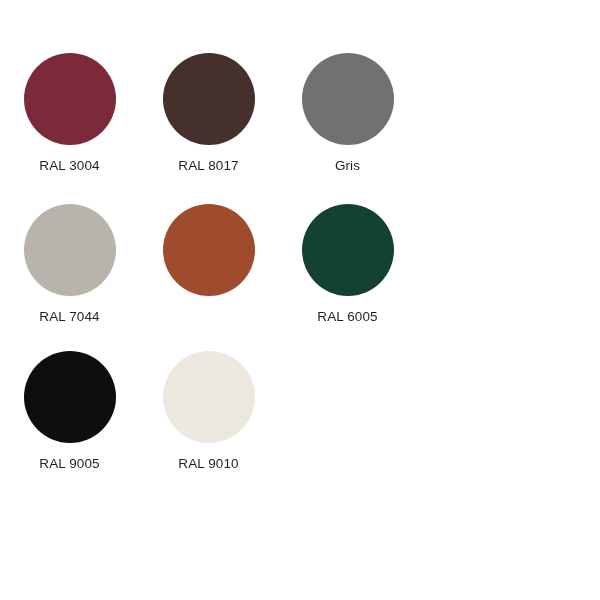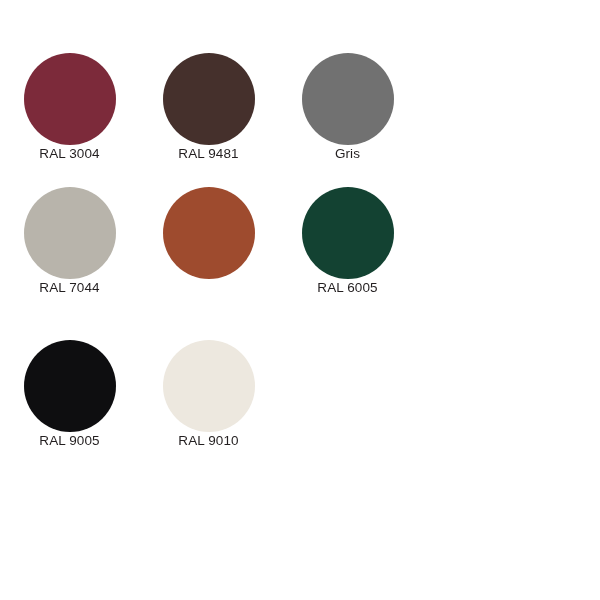--- a/index.html
+++ b/index.html
@@ -26,38 +26,39 @@
     position: absolute;
     left: 0;
     width: 600px;
     display: flex;
     flex-direction: row;
     align-items: flex-start;
     justify-content: flex-start;
   }
 
   .swatch-row-1 { top: 53px; }
-  .swatch-row-2 { top: 187px; }
-  .swatch-row-3 { top: 340px; }
+  .swatch-row-2 { top: 204px; }
+  .swatch-row-3 { top: 351px; }
 
   .swatch-cell {
     width: 139px;
     display: flex;
     flex-direction: column;
     align-items: center;
   }
 
   .swatch-disc {
     width: 92px;
     height: 92px;
     border-radius: 50%;
     display: block;
   }
 
   .swatch-label {
+    margin-top: 12px;
     font-family: "Liberation Sans", sans-serif;
     font-size: 13.5px;
     line-height: 17px;
     color: #231f20;
     text-align: center;
     white-space: nowrap;
     letter-spacing: 0.1px;
   }
 </style>
 </head>
@@ -65,21 +66,21 @@
 
 <div id="swatch-board" style="background: rgb(255, 255, 255);">
 
   <div class="swatch-row swatch-row-1">
       <div class="swatch-cell">
         <span class="swatch-disc" style="background: rgb(124, 42, 58);"></span>
         <div class="swatch-label">RAL 3004</div>
       </div>
       <div class="swatch-cell">
         <span class="swatch-disc" style="background: rgb(69, 48, 44);"></span>
-        <div class="swatch-label">RAL 9481</div>
+        <div class="swatch-label">RAL 8017</div>
       </div>
       <div class="swatch-cell">
         <span class="swatch-disc" style="background: rgb(113, 113, 113);"></span>
         <div class="swatch-label">Gris</div>
       </div>
     </div>
   <div class="swatch-row swatch-row-2">
       <div class="swatch-cell">
         <span class="swatch-disc" style="background: rgb(184, 180, 171);"></span>
         <div class="swatch-label">RAL 7044</div>

